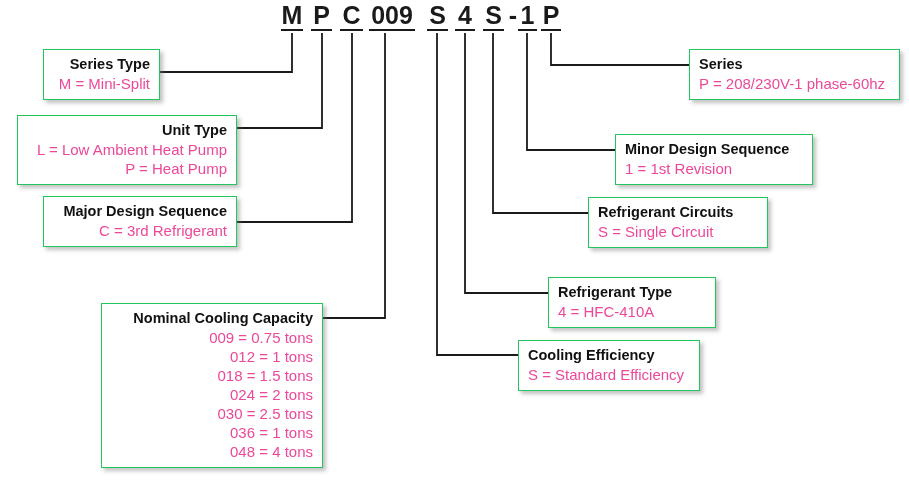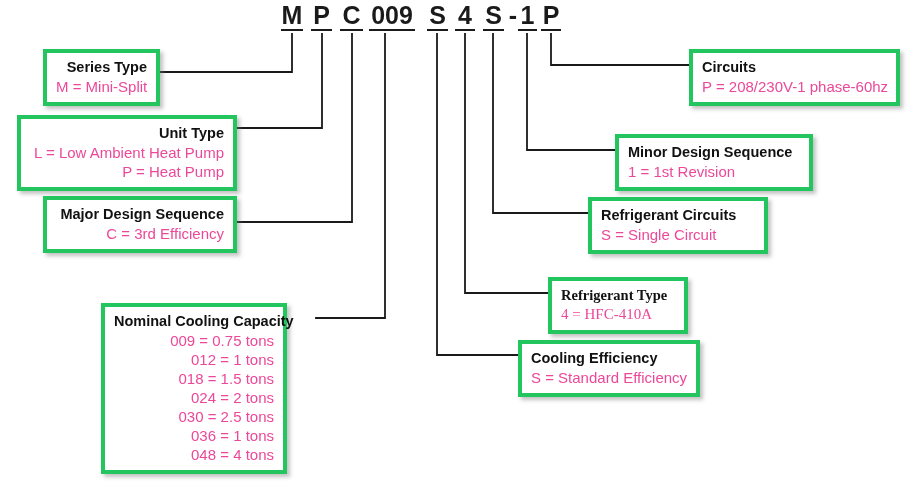--- a/index.html
+++ b/index.html
@@ -50,21 +50,21 @@
     top: 0;
     width: 909px;
     height: 491px;
     pointer-events: none;
   }
 
   
   .callout {
     position: absolute;
     background: #ffffff;
-    border: 4px solid #22c55e;
+    border: 1px solid #22c55e;
     box-shadow: 3px 3px 4px rgba(120,120,120,0.45);
     box-sizing: border-box;
     padding: 5px 9px 6px 9px;
   }
   .callout .c-title {
     font-size: 14.5px;
     font-weight: bold;
     color: #111111;
     line-height: 19px;
     white-space: nowrap;
@@ -114,45 +114,45 @@
         <div class="c-title">Series Type</div>
         <div class="c-line">M = Mini-Split</div>
       </div>
       <div class="callout align-right" style="left: 17px; top: 115px; width: 220px; min-height: 66px;">
         <div class="c-title">Unit Type</div>
         <div class="c-line">L = Low Ambient Heat Pump</div>
         <div class="c-line">P = Heat Pump</div>
       </div>
       <div class="callout align-right" style="left: 43px; top: 196px; width: 194px; min-height: 47px;">
         <div class="c-title">Major Design Sequence</div>
-        <div class="c-line">C = 3rd Efficiency</div>
+        <div class="c-line">C = 3rd Refrigerant</div>
       </div>
-      <div class="callout align-right" style="left: 101px; top: 303px; width: 186px; min-height: 163px;">
+      <div class="callout align-right" style="left: 101px; top: 303px; width: 222px; min-height: 163px;">
         <div class="c-title">Nominal Cooling Capacity</div>
         <div class="c-line">009 = 0.75 tons</div>
         <div class="c-line">012 = 1 tons</div>
         <div class="c-line">018 = 1.5 tons</div>
         <div class="c-line">024 = 2 tons</div>
         <div class="c-line">030 = 2.5 tons</div>
         <div class="c-line">036 = 1 tons</div>
         <div class="c-line">048 = 4 tons</div>
       </div>
       <div class="callout align-left" style="left: 689px; top: 49px; width: 211px; min-height: 47px;">
-        <div class="c-title">Circuits</div>
+        <div class="c-title">Series</div>
         <div class="c-line">P = 208/230V-1 phase-60hz</div>
       </div>
       <div class="callout align-left" style="left: 615px; top: 134px; width: 198px; min-height: 47px;">
         <div class="c-title">Minor Design Sequence</div>
         <div class="c-line">1 = 1st Revision</div>
       </div>
       <div class="callout align-left" style="left: 588px; top: 197px; width: 180px; min-height: 47px;">
         <div class="c-title">Refrigerant Circuits</div>
         <div class="c-line">S = Single Circuit</div>
       </div>
-      <div class="callout align-left" style="left: 548px; top: 277px; width: 140px; min-height: 47px; font-family: Liberation Serif, serif;">
+      <div class="callout align-left" style="left: 548px; top: 277px; width: 168px; min-height: 47px;">
         <div class="c-title">Refrigerant Type</div>
         <div class="c-line">4 = HFC-410A</div>
       </div>
       <div class="callout align-left" style="left: 518px; top: 340px; width: 182px; min-height: 47px;">
         <div class="c-title">Cooling Efficiency</div>
         <div class="c-line">S = Standard Efficiency</div>
       </div>
     </div>
 
 </div>

